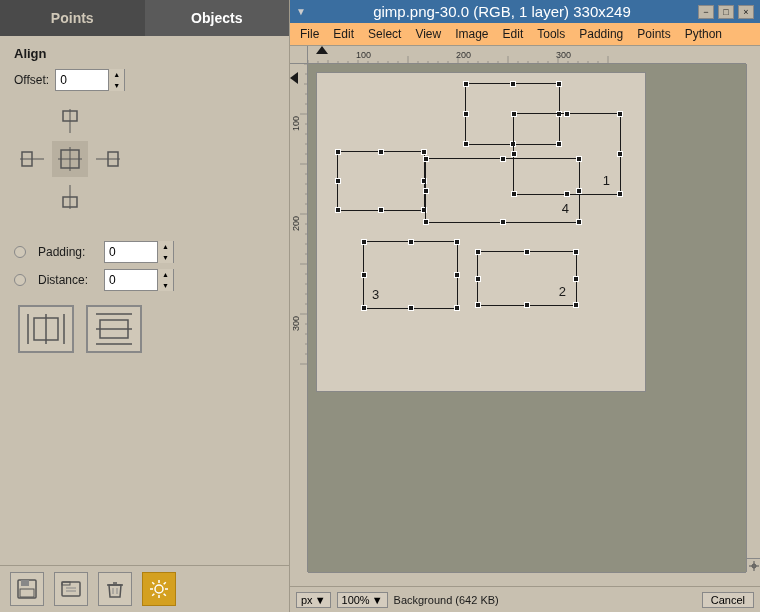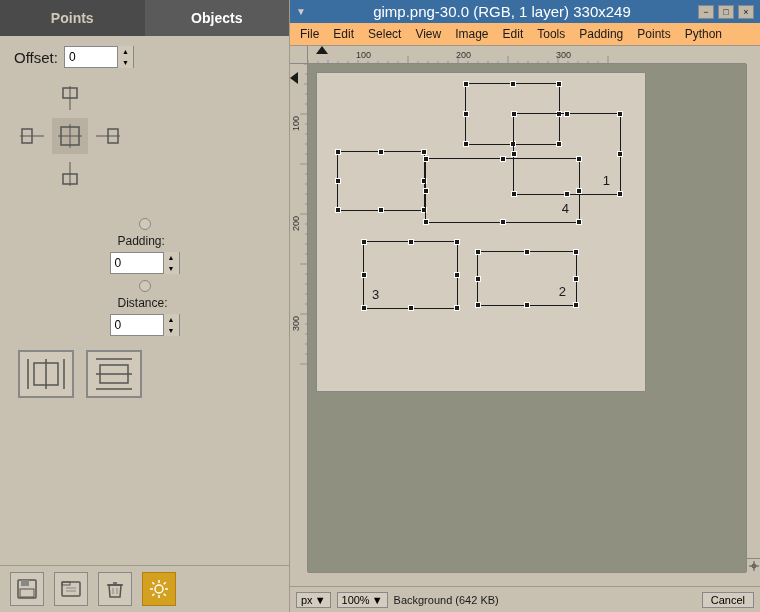--- a/index.html
+++ b/index.html
@@ -63,21 +63,21 @@
       margin-bottom: 16px;
     }
 
     .offset-row {
       display: flex;
       align-items: center;
       gap: 6px;
       margin-bottom: 12px;
     }
     .offset-label {
-      font-size: 15px;
+      font-size: 12px;
       color: #1a1a1a;
     }
     .spin-input {
       display: flex;
       align-items: center;
       border: 1px solid #888;
       background: white;
       width: 70px;
       height: 22px;
     }
@@ -133,23 +133,22 @@
     .align-btn svg { width: 28px; height: 28px; }
 
     
     .disperse-section {
       margin-top: 6px;
     }
 
     .disperse-row {
       display: flex;
       align-items: center;
-      gap: 4px;
+      gap: 12px;
       margin-bottom: 6px;
-      flex-direction: column;
     }
     .radio-circle {
       width: 12px;
       height: 12px;
       border-radius: 50%;
       border: 1px solid #888;
       background: #d0c8b8;
       flex-shrink: 0;
     }
     .disperse-label {
@@ -428,20 +427,21 @@
 <div class="left-panel">
 
   <div class="tab-bar">
     <div class="tab">Points</div>
     <div class="tab active">Objects</div>
   </div>
 
   <div class="panel-content">
 
     <div class="align-section">
+      <div class="section-title">Align</div>
 
       <div class="offset-row">
         <span class="offset-label">Offset:</span>
         <div class="spin-input">
           <input type="text" value="0" style="">
           <div class="spin-arrows">
             <button class="spin-arrow">▲</button>
             <button class="spin-arrow">▼</button>
           </div>
         </div>

